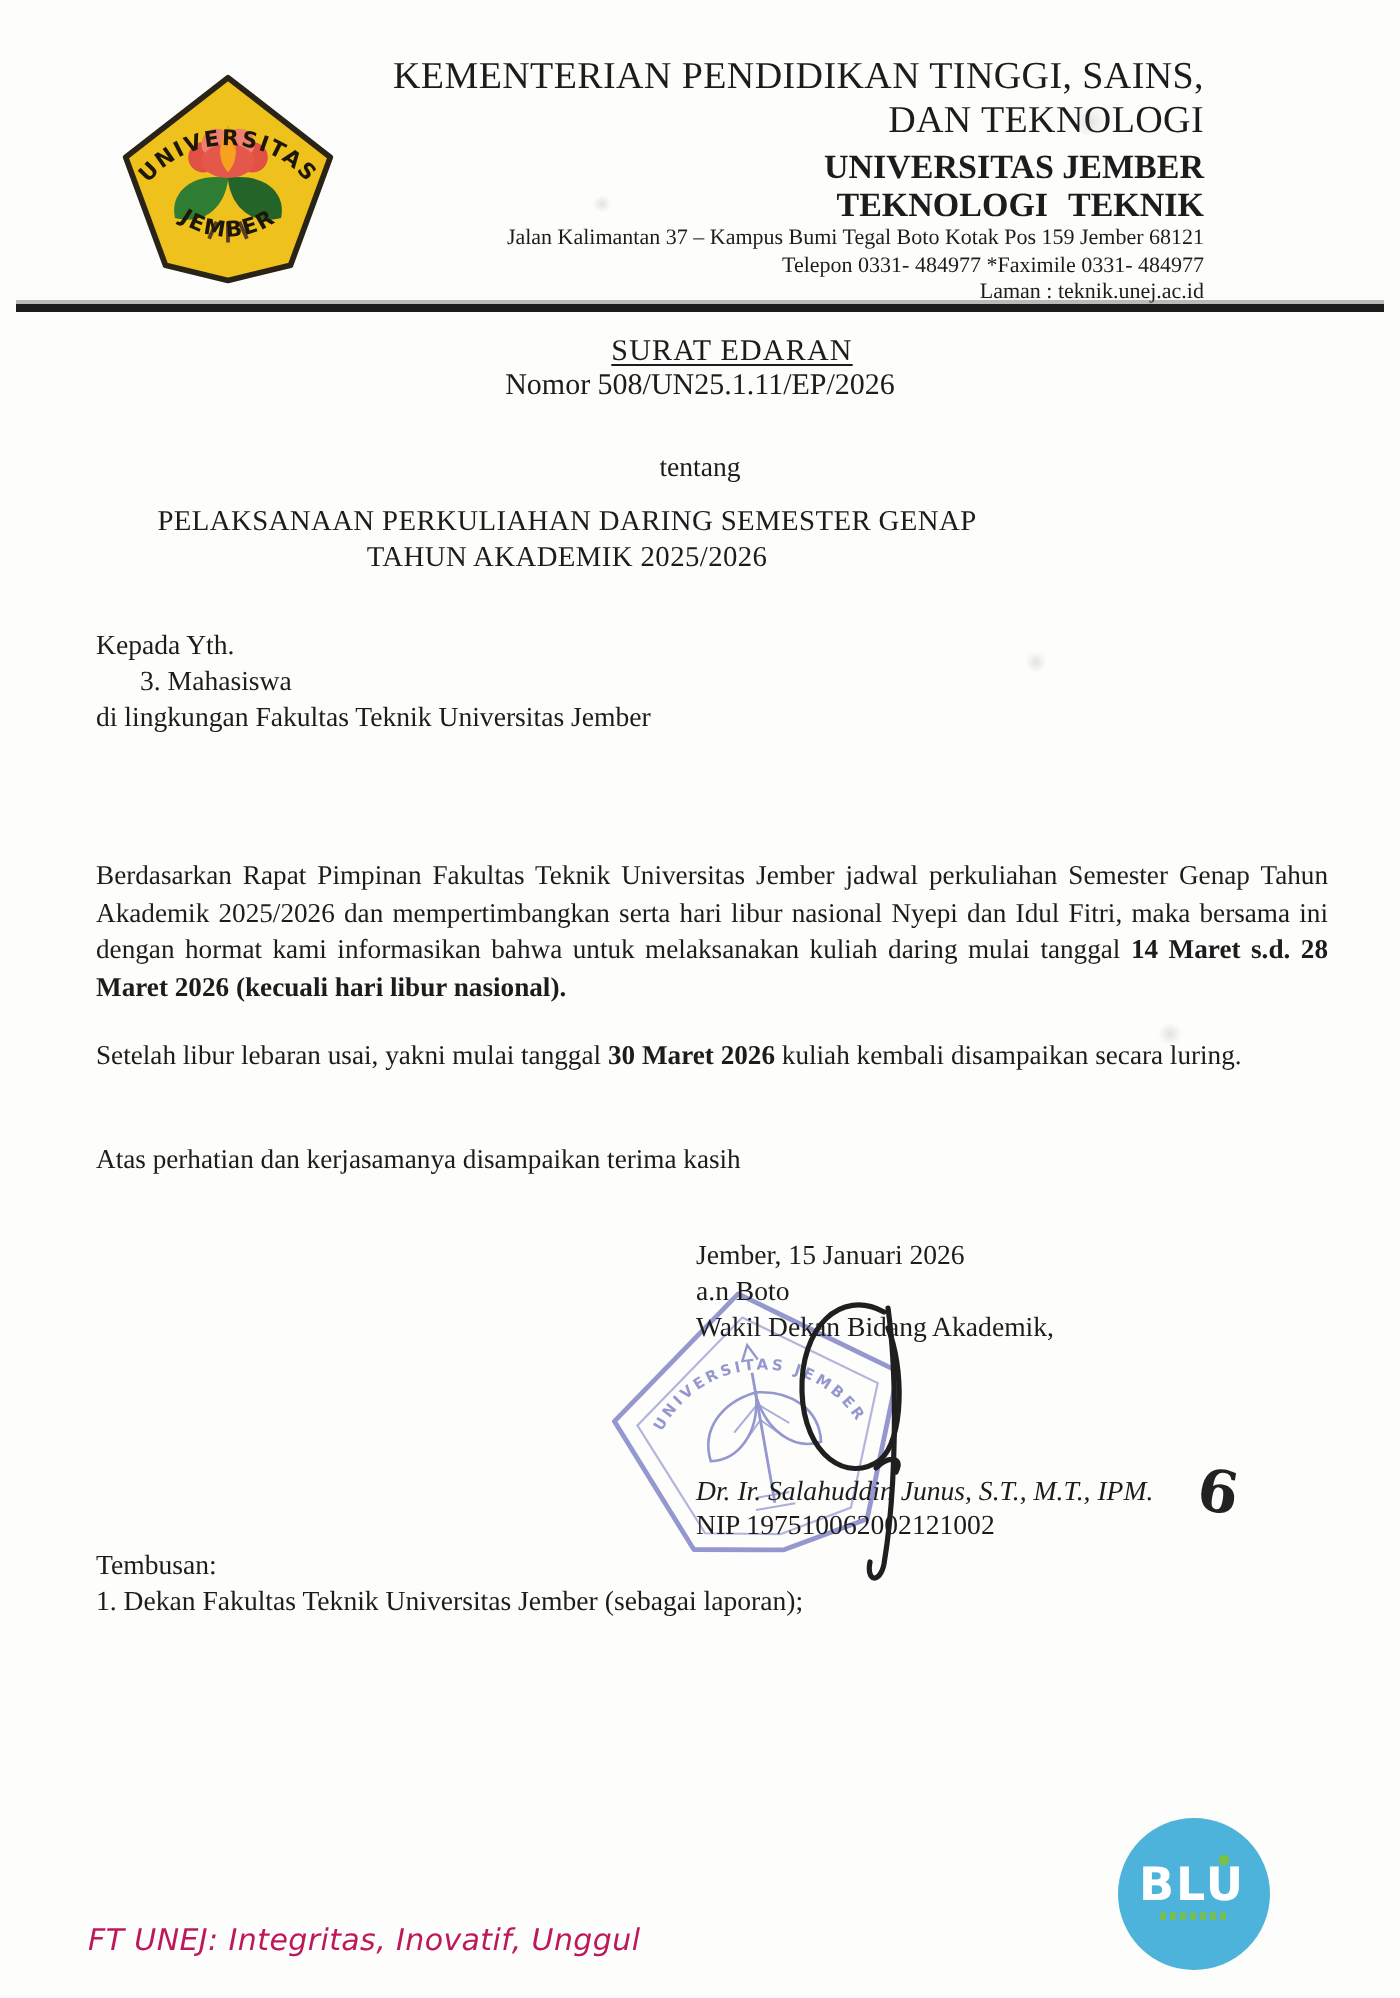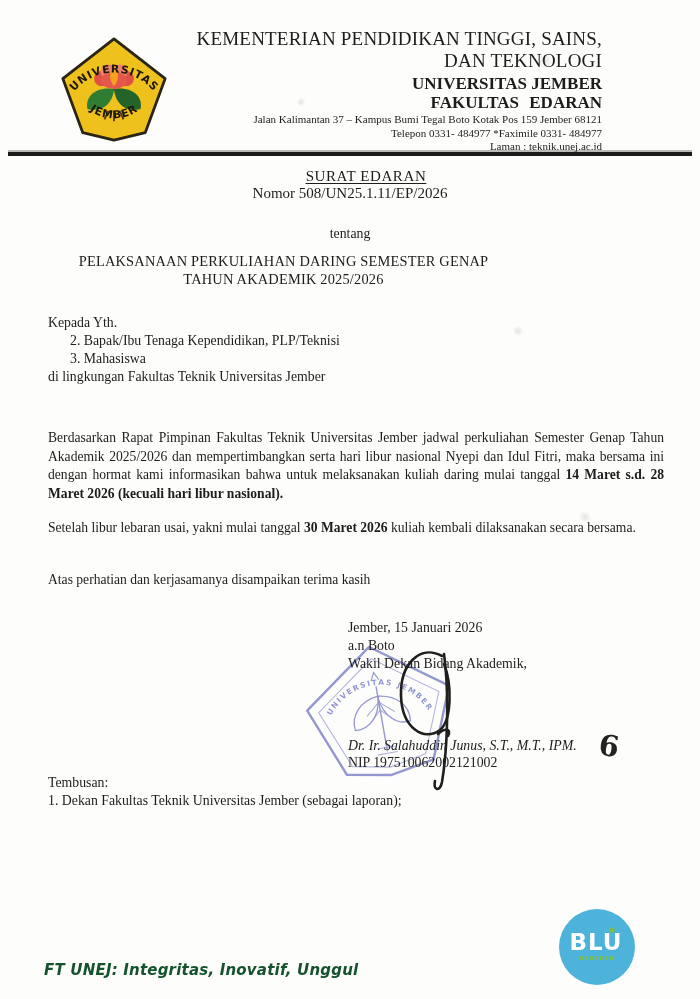--- a/index.html
+++ b/index.html
@@ -35,21 +35,21 @@
   .sig-name{position:absolute;left:348px;top:737px;font-size:13.8px;line-height:18px;z-index:2;font-style:italic;}
   .sig-nip{position:absolute;left:348px;top:755px;font-size:13.8px;z-index:2;}
   .stamp{position:absolute;left:292px;top:640px;width:176px;height:138px;opacity:.82;z-index:1;}
   .stamp-arc{font-family:"DejaVu Sans",sans-serif;font-size:7.5px;letter-spacing:1.6px;fill:#7d82c6;font-weight:bold;}
   .signature{position:absolute;left:386px;top:642px;width:92px;height:156px;z-index:3;}
   .mark6{position:absolute;left:599px;top:729px;z-index:3;font-family:"DejaVu Serif",serif;
          font-size:29px;font-weight:bold;transform:rotate(9deg);color:#222;}
   
   .cc{position:absolute;left:48px;top:774px;font-size:13.8px;line-height:18px;}
   .motto{position:absolute;left:44px;top:961px;font-family:"DejaVu Sans",sans-serif;
-         font-weight:bold;font-style:italic;font-size:15px;color:#14532d;letter-spacing:.2px;}
+         font-weight:normal;font-style:italic;font-size:15px;color:#be185d;letter-spacing:.2px;}
   .blu{position:absolute;left:556px;top:906px;width:82px;height:82px;}
   .blu-text{font-family:"DejaVu Sans",sans-serif;font-weight:bold;fill:#ffffff;font-size:23px;letter-spacing:1px;}
   
   .spot{position:absolute;border-radius:50%;background:radial-gradient(circle, rgba(110,110,110,.18) 0%, rgba(110,110,110,0) 70%);}
 </style>
 </head>
 <body>
 
 <div class="page">
 
@@ -79,47 +79,46 @@
     </text>
     <text class="logo-arc" text-anchor="middle">
       <textPath href="#arcJ" startOffset="50%">JEMBER</textPath>
     </text>
   </svg>
 
   <div class="lh-text">
     <div class="lh-ministry">KEMENTERIAN PENDIDIKAN TINGGI, SAINS,</div>
     <div class="lh-ministry">DAN TEKNOLOGI</div>
     <div class="lh-univ">UNIVERSITAS JEMBER</div>
-    <div class="lh-fac">FAKULTAS EDARAN</div>
+    <div class="lh-fac">TEKNOLOGI TEKNIK</div>
     <div class="lh-small">Jalan Kalimantan 37 – Kampus Bumi Tegal Boto Kotak Pos 159 Jember 68121</div>
     <div class="lh-small">Telepon 0331- 484977 *Faximile 0331- 484977</div>
     <div class="lh-small"><span>Laman : </span><span class="lh-web">teknik.unej.ac.id</span></div>
   </div>
 
   <div class="rule"></div>
 
   <div class="doc-title">
     <div class="u">SURAT EDARAN</div>
     <div>Nomor 508/UN25.1.11/EP/2026</div>
   </div>
   <div class="tentang">tentang</div>
   <div class="subject">
     <div>PELAKSANAAN PERKULIAHAN DARING SEMESTER GENAP</div>
     <div>TAHUN AKADEMIK 2025/2026</div>
   </div>
 
   <div class="recipients">
     <div>Kepada Yth.</div>
-    <div class="num">2. Bapak/Ibu Tenaga Kependidikan, PLP/Teknisi</div>
     <div class="num">3. Mahasiswa</div>
     <div>di lingkungan Fakultas Teknik Universitas Jember</div>
   </div>
 
   <div class="para p1"><span>Berdasarkan Rapat Pimpinan Fakultas Teknik Universitas Jember jadwal perkuliahan Semester Genap Tahun Akademik 2025/2026 dan mempertimbangkan serta hari libur nasional Nyepi dan Idul Fitri, maka bersama ini dengan hormat kami informasikan bahwa untuk melaksanakan kuliah daring mulai tanggal </span><b>14 Maret s.d. 28 Maret 2026 (kecuali hari libur nasional).</b></div>
-  <div class="para p2"><span>Setelah libur lebaran usai, yakni mulai tanggal </span><b>30 Maret 2026</b><span> kuliah kembali dilaksanakan secara bersama.</span></div>
+  <div class="para p2"><span>Setelah libur lebaran usai, yakni mulai tanggal </span><b>30 Maret 2026</b><span> kuliah kembali disampaikan secara luring.</span></div>
   <div class="para p3">Atas perhatian dan kerjasamanya disampaikan terima kasih</div>
 
   <svg class="stamp" viewBox="0 0 176 138" aria-hidden="true">
     <defs>
       <path id="stampArc" d="M 40,74 A 56,56 0 0 1 136,70"></path>
     </defs>
     <g transform="rotate(-10 88 69)" stroke="#7d82c6" fill="none">
       <path d="M88,6 L160,58 L132,128 L88,136 L44,128 L16,58 Z" stroke-width="2.4" stroke-linejoin="round"></path>
       <path d="M88,18 L149,62 L125,121 L88,128 L51,121 L27,62 Z" stroke-width="1.1" opacity=".7"></path>
 

